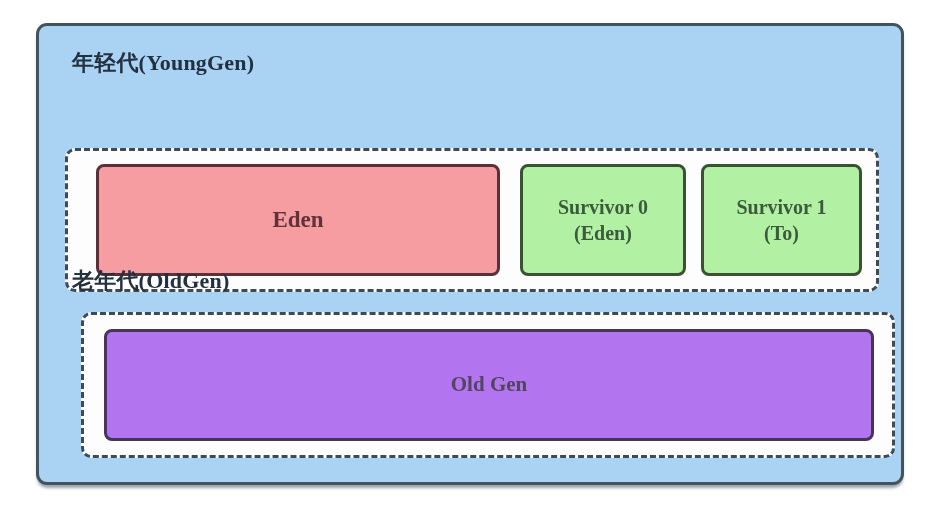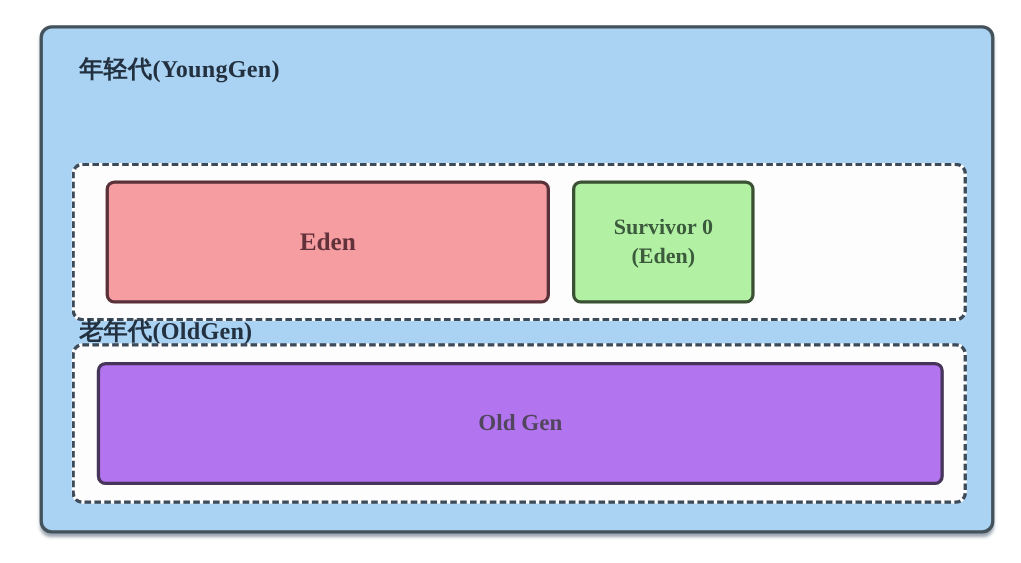--- a/index.html
+++ b/index.html
@@ -28,21 +28,21 @@
 
   .gen-label {
     position: absolute;
     left: 33px;
     font-size: 22px;
     font-weight: bold;
     color: var(--label-text, #22303f);
     letter-spacing: 0.2px;
   }
   .gen-label.young { top: 22px; }
-  .gen-label.old   { top: 240px; margin-top: 20px; }
+  .gen-label.old   { top: 240px; }
 
   .dashed-region {
     position: absolute;
     left: 26px;
     width: 814px;
     background: var(--region-bg, #fdfdfd);
     border: 3px dashed var(--region-border, #3d4a58);
     border-radius: 10px;
     display: flex;
     align-items: center;
@@ -50,20 +50,21 @@
   .dashed-region.young {
     top: 74px;
     height: 144px;
     padding: 0 14px 0 28px;
     margin-top: 48px;
   }
   .dashed-region.old {
     top: 286px;
     height: 146px;
     padding: 0 18px 0 20px;
+    margin-left: 16px;
   }
 
   .block {
     height: 112px;
     border-radius: 8px;
     display: flex;
     flex-direction: column;
     align-items: center;
     justify-content: center;
     text-align: center;
@@ -106,20 +107,24 @@
     <div class="gen-label young">年轻代(YoungGen)</div>
 
     <div class="dashed-region young">
       <div class="block eden">
         <span>Eden</span>
       </div>
       <div class="block survivor survivor0">
         <span>Survivor 0</span>
         <span>(Eden)</span>
       </div>
+      <div class="block survivor survivor1">
+        <span>Survivor 1</span>
+        <span>(To)</span>
+      </div>
     </div>
 
     <div class="gen-label old">老年代(OldGen)</div>
 
     <div class="dashed-region old">
       <div class="block oldgen">
         <span>Old Gen</span>
       </div>
     </div>
 

